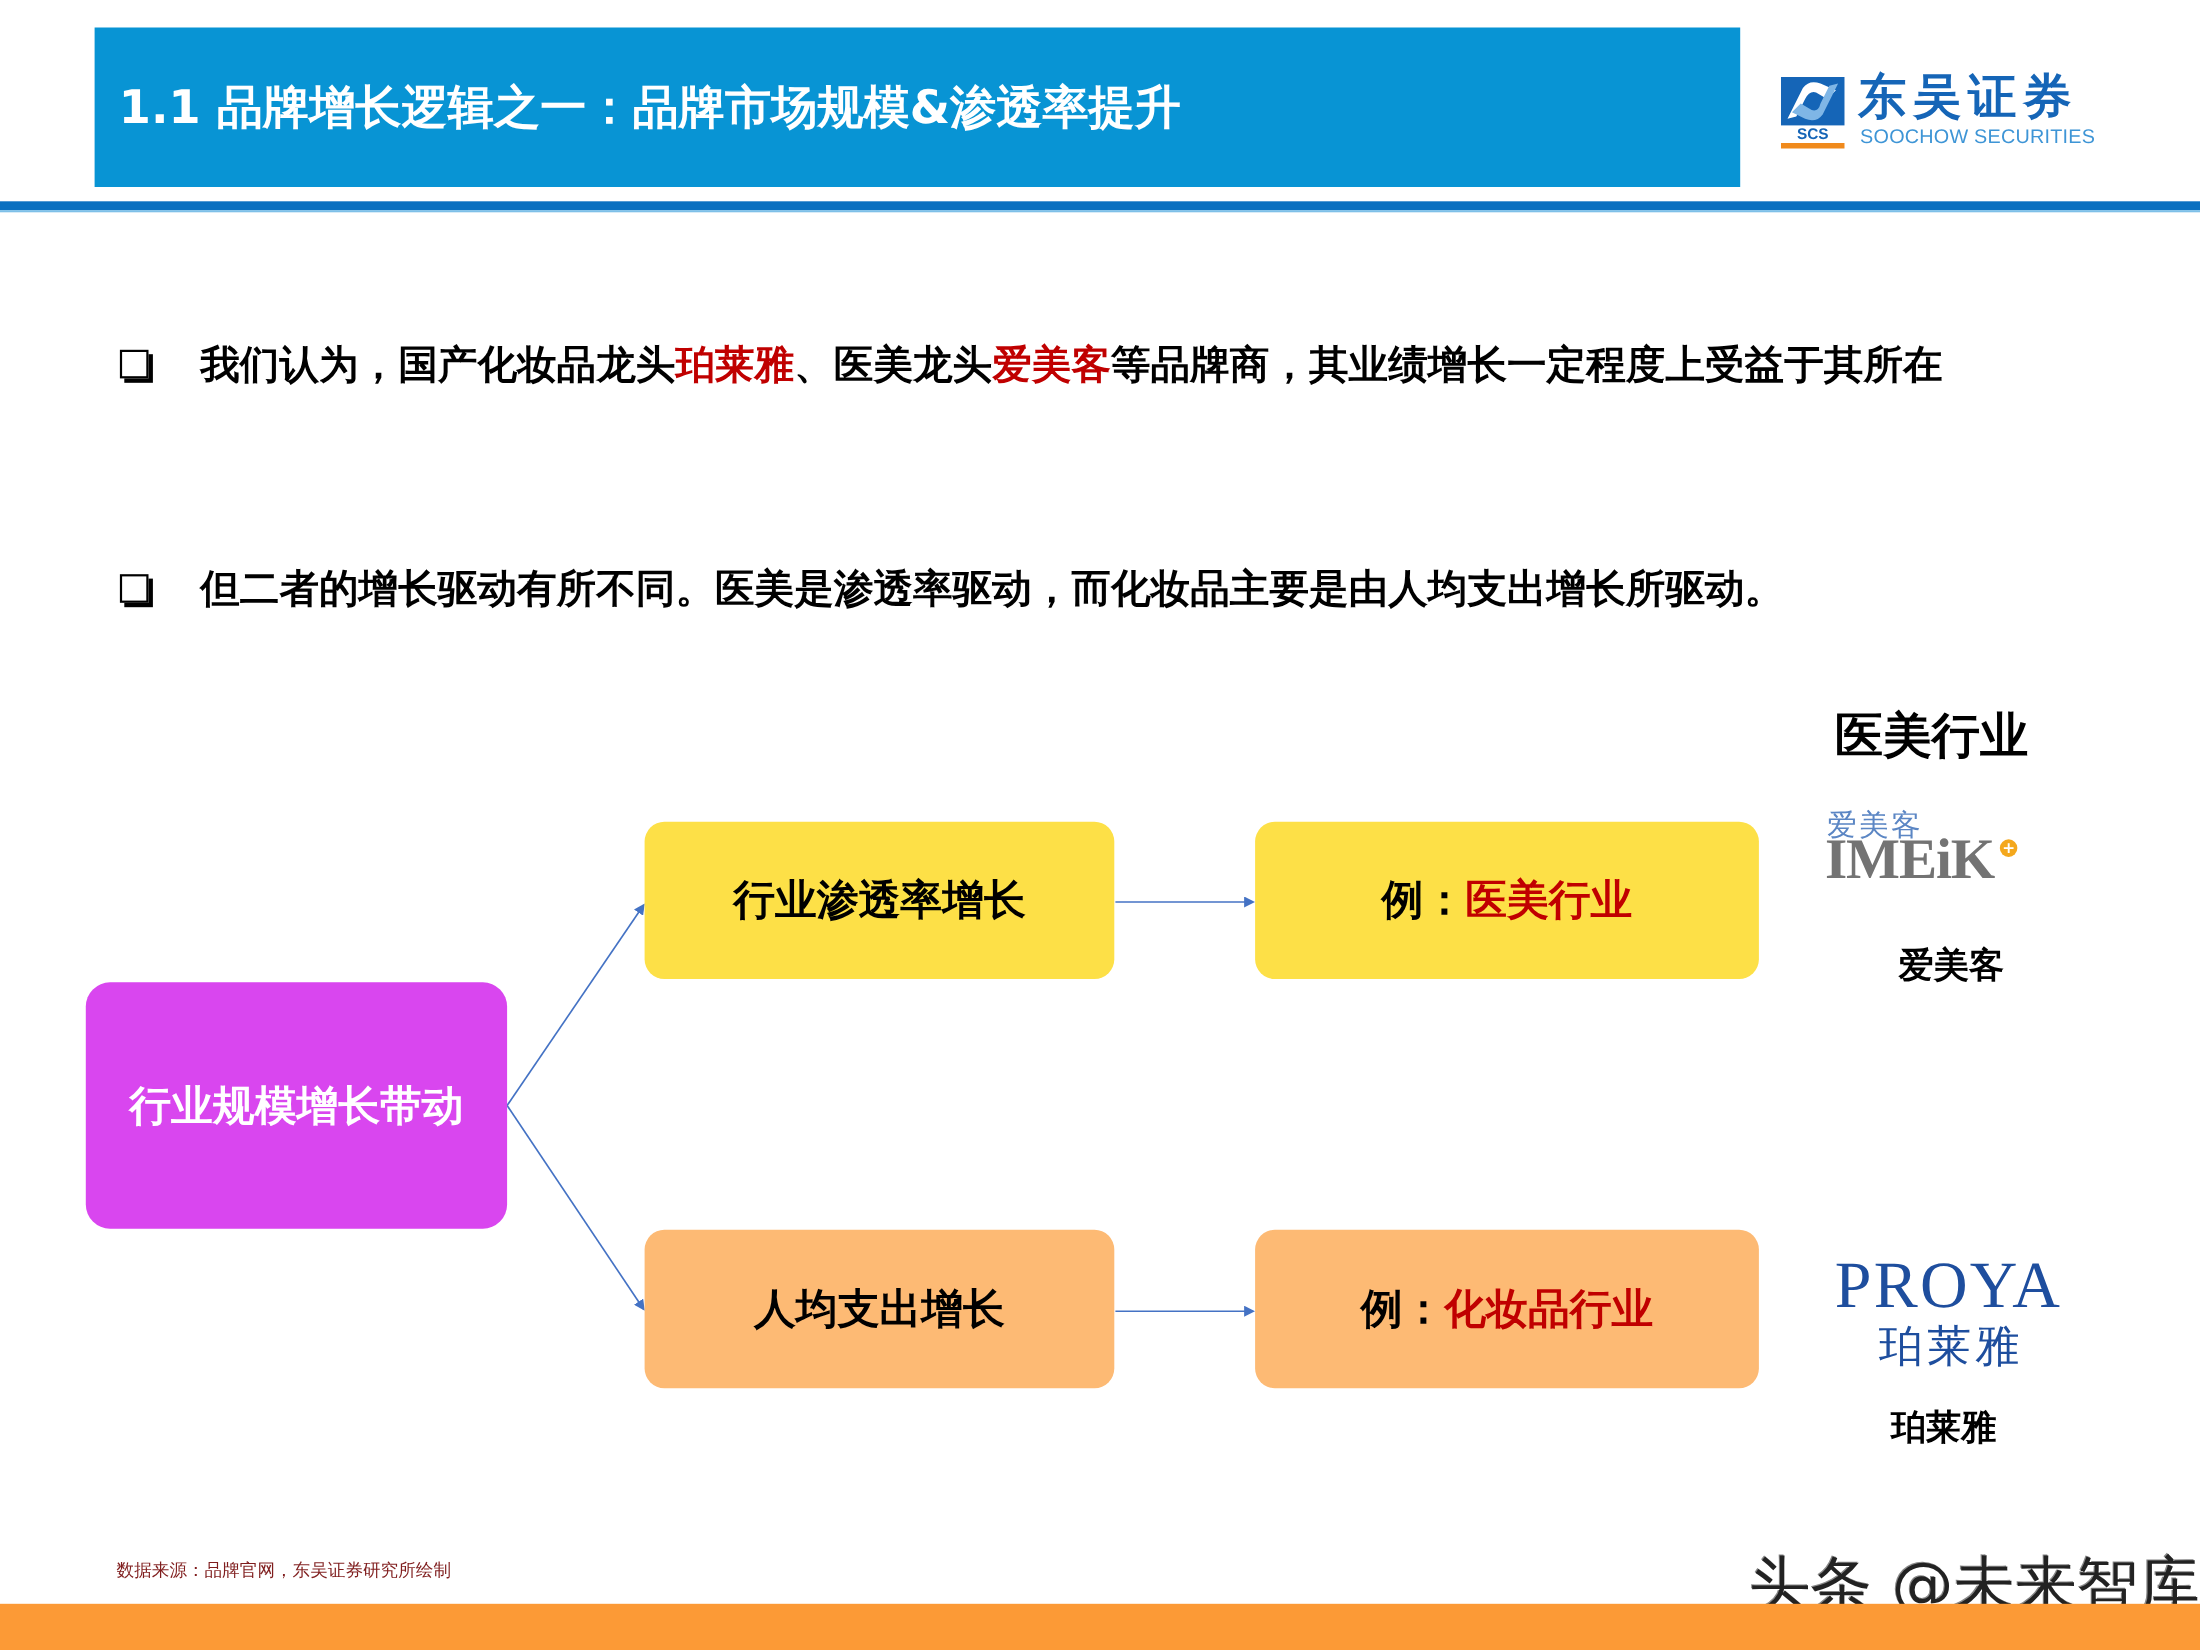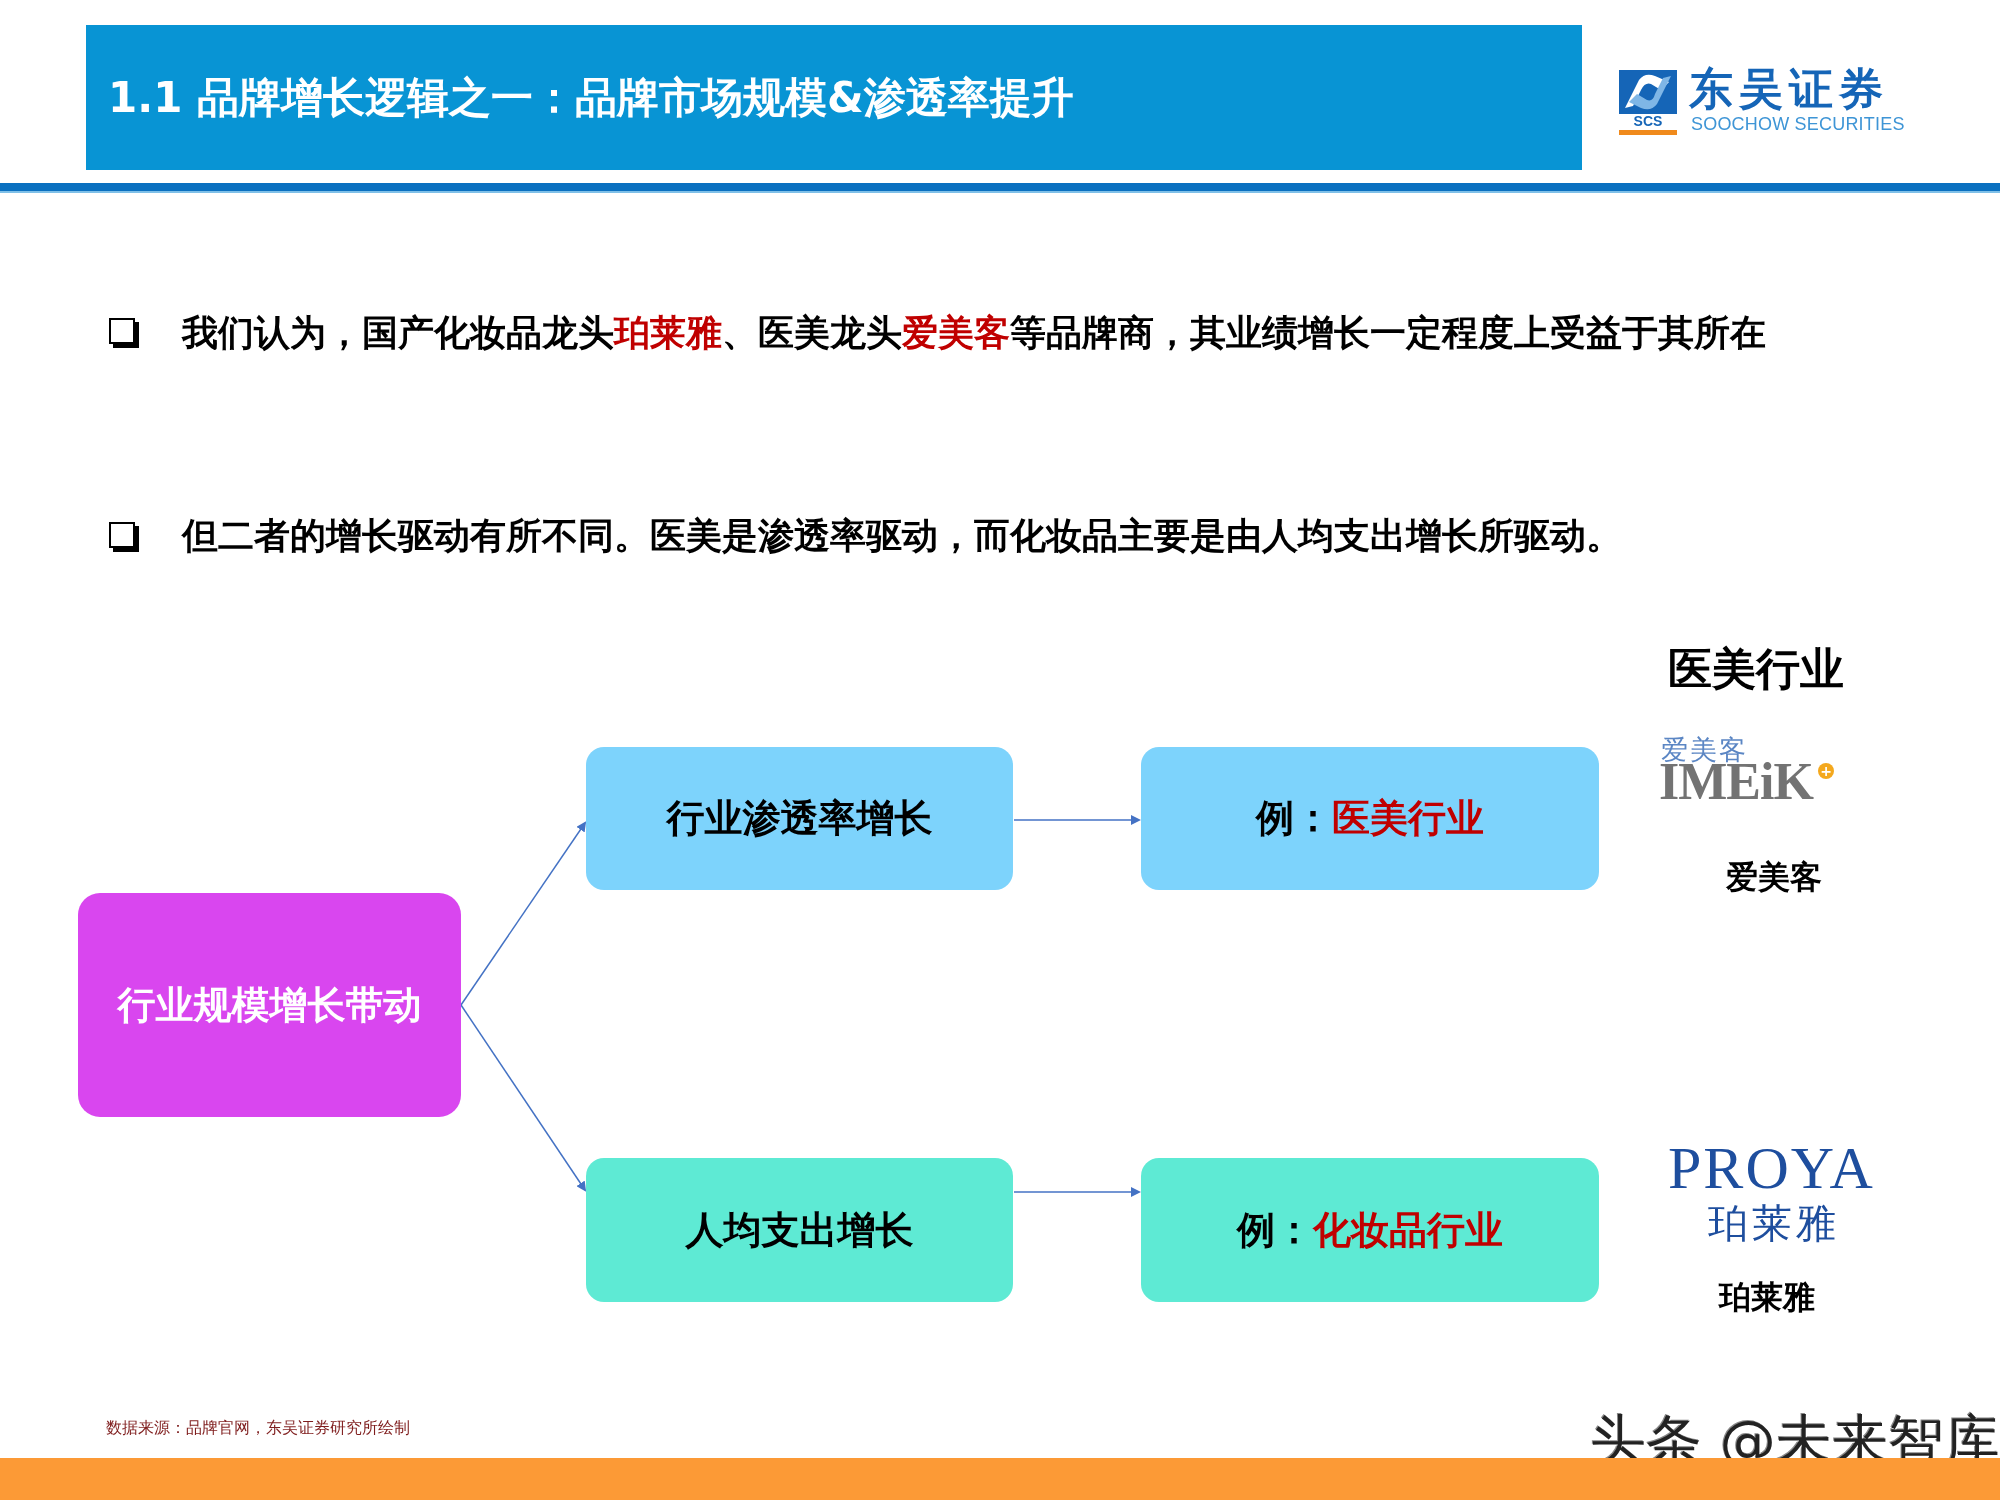--- a/index.html
+++ b/index.html
@@ -51,22 +51,22 @@
       left: 78px; top: 893px; width: 383px; height: 224px;
       background: #d946ef; border-radius: 22px;
       color: #fff; font-size: 38px; font-weight: bold;
       display: flex; flex-direction: column; justify-content: center; align-items: center;
       line-height: 70px;
     }
     .node {
       border-radius: 18px; display: flex; align-items: center; justify-content: center;
       font-size: 38px; font-weight: bold; color: #000; white-space: nowrap;
     }
-    .node.yellow { background: #7dd3fc; }
-    .node.peach { background: #5eead4; margin-top: 40px; }
+    .node.yellow { background: #fde047; }
+    .node.peach { background: #fdba74; }
     .brand-heading {
       left: 1668px; top: 640px; font-size: 44px; font-weight: bold; color: #000;
       white-space: nowrap;
     }
     .brand-label { font-size: 32px; font-weight: bold; color: #000; white-space: nowrap; }
     .imeik-cn { left: 1661px; top: 732px; font-size: 27px; color: #5B86C4; letter-spacing: 2px; white-space: nowrap; }
     .imeik-en {
       left: 1659px; top: 752px; font-size: 52px; font-weight: bold; color: #737373;
       font-family: "Liberation Serif", "DejaVu Serif", serif; white-space: nowrap; letter-spacing: -1px;
     }

